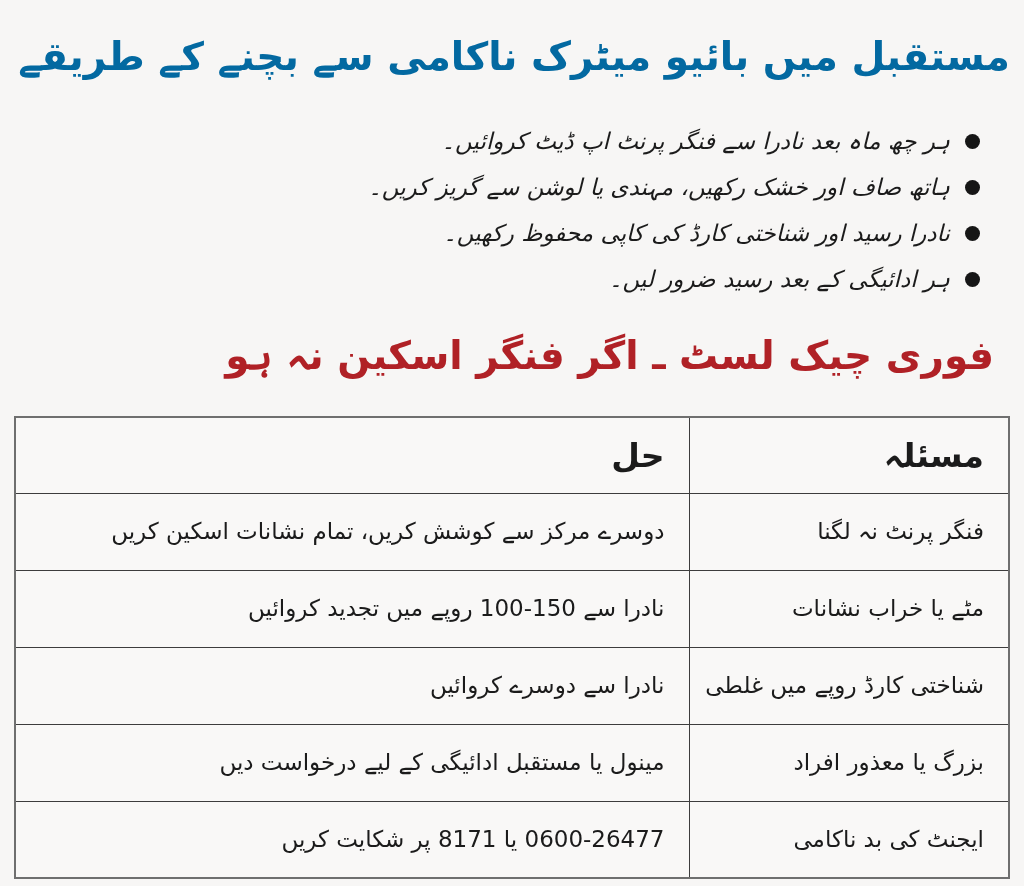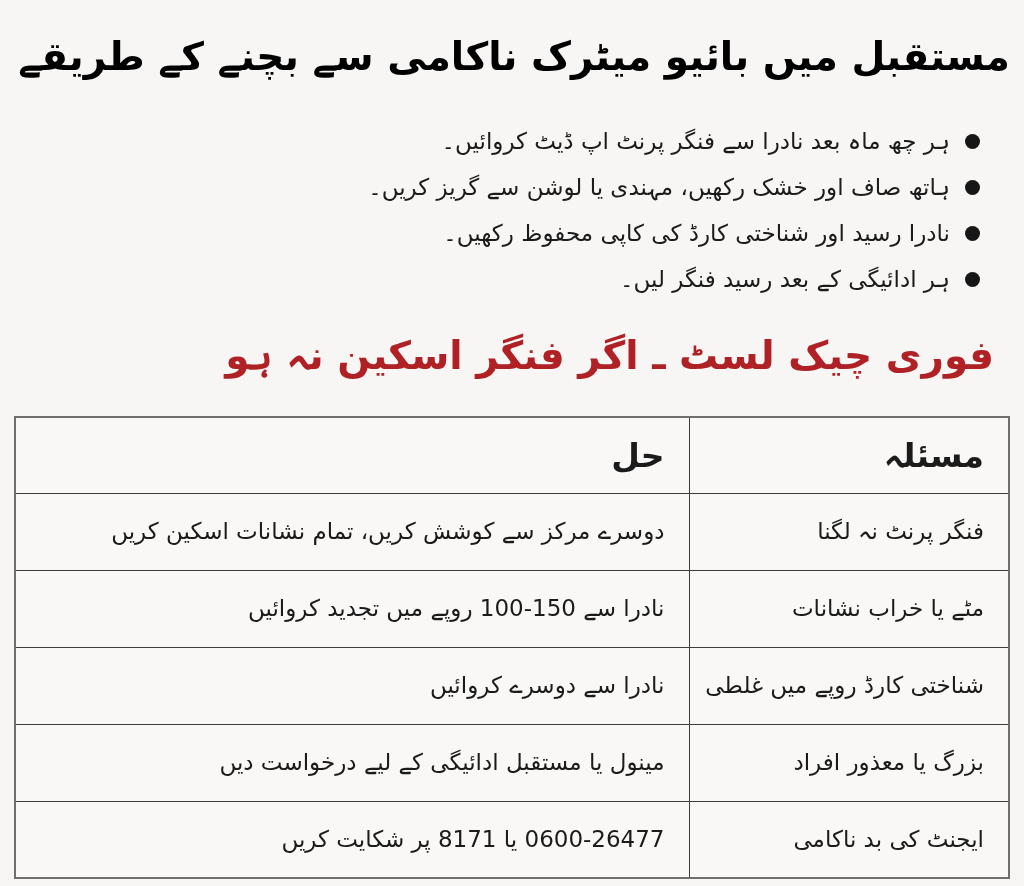--- a/index.html
+++ b/index.html
@@ -13,35 +13,36 @@
   .page {
     width: 1024px; height: 886px;
     direction: rtl;
     position: relative;
   }
   .h1 {
     margin: 18px 14px 22px 0;
     min-height: 78px;
     font-size: 39px;
     font-weight: bold;
-    color: #000000;
+    color: #0369a1;
     text-align: right;
     line-height: 1.15;
     display: flex; align-items: center; justify-content: flex-start;
   }
   .tips {
     margin: 0 44px 4px 0;
   }
   .tip {
     display: flex;
     align-items: center;
     gap: 15px;
     height: 46px;
     font-size: 23px;
     font-weight: 500;
+    font-style: italic;
   }
   .dot {
     flex: 0 0 15px;
     width: 15px; height: 15px;
     background: #161616;
     border-radius: 50%;
   }
   .h2 {
     margin: 18px 30px 24px 0;
     min-height: 72px;
@@ -93,21 +94,21 @@
     <div class="tip">
       <span class="dot"></span>
       <span>ہاتھ صاف اور خشک رکھیں، مہندی یا لوشن سے گریز کریں۔</span>
     </div>
     <div class="tip">
       <span class="dot"></span>
       <span>نادرا رسید اور شناختی کارڈ کی کاپی محفوظ رکھیں۔</span>
     </div>
     <div class="tip">
       <span class="dot"></span>
-      <span>ہر ادائیگی کے بعد رسید فنگر لیں۔</span>
+      <span>ہر ادائیگی کے بعد رسید ضرور لیں۔</span>
     </div>
   </div>
 
   <div class="h2">فوری چیک لسٹ ـ اگر فنگر اسکین نہ ہو</div>
 
   <table class="checklist">
     <colgroup>
       <col class="problem-col">
       <col>
     </colgroup>

